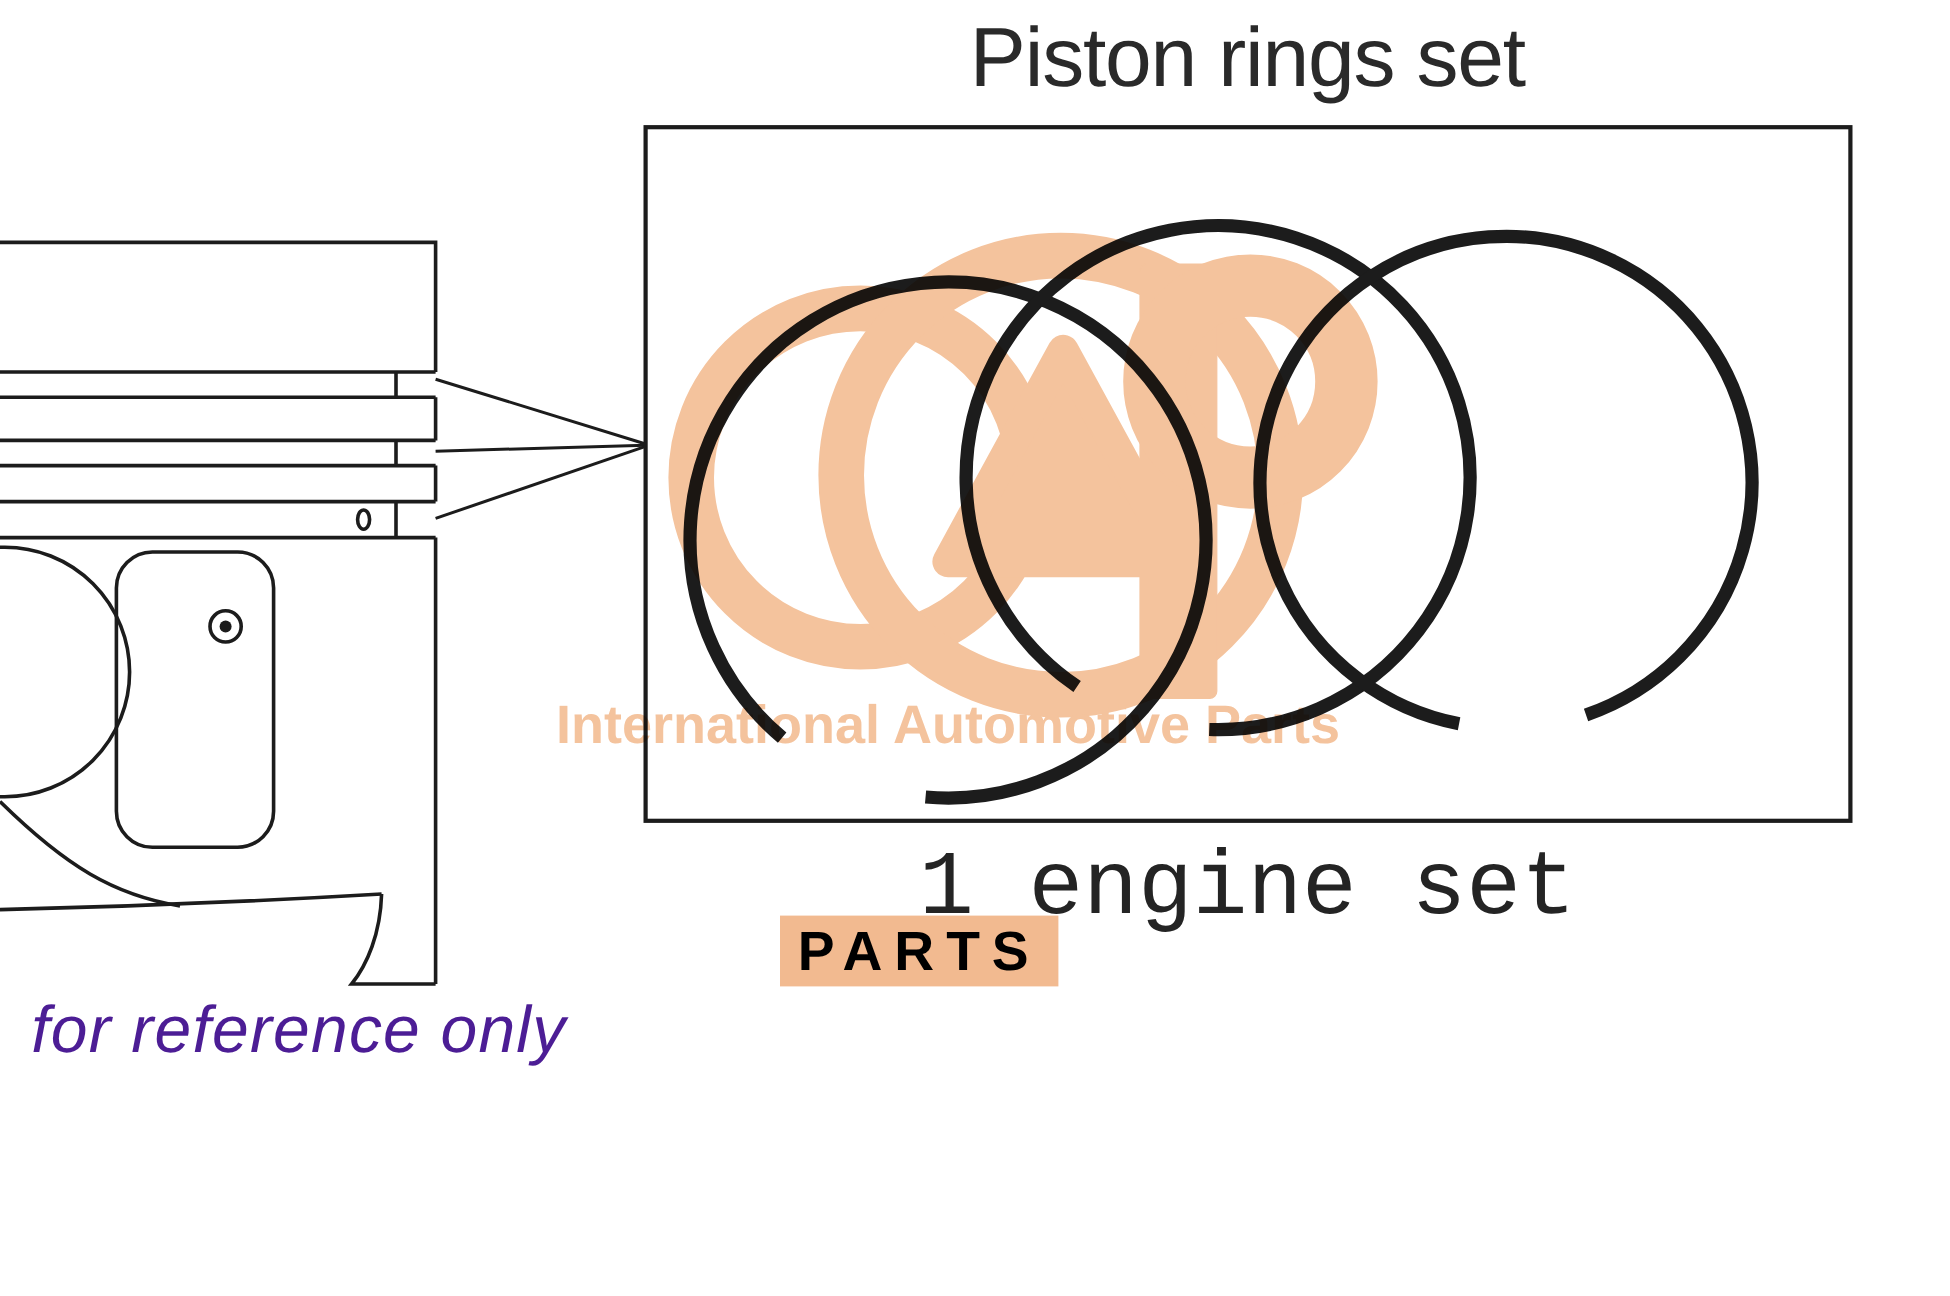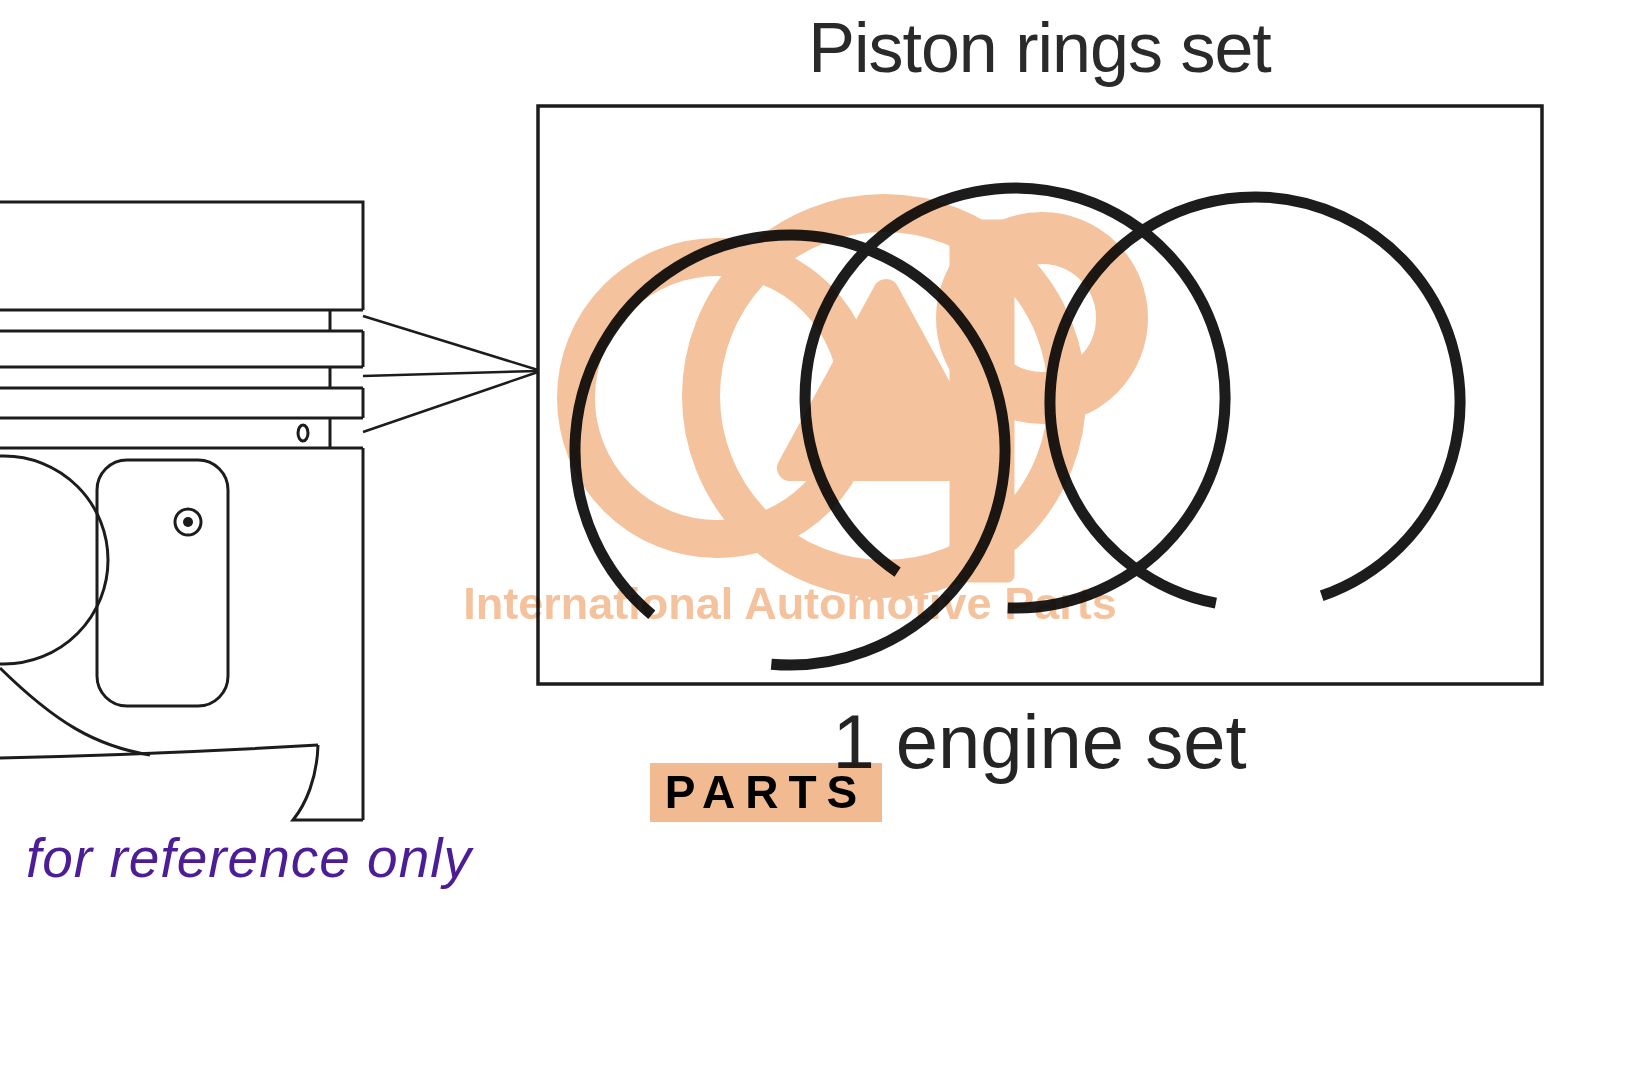--- a/index.html
+++ b/index.html
@@ -22,21 +22,21 @@
   .ring { fill: none; stroke: var(--ink); stroke-width: 11; }
   .boxline { fill: none; stroke: var(--ink); stroke-width: 3.5; }
   .leader { fill: none; stroke: var(--ink); stroke-width: 2.5; }
 
   .title {
     position: absolute; left: 537px; top: 8px; width: 1005px;
     text-align: center; font-size: 70px; color: #2a2a2a; letter-spacing: -1px;
   }
   .caption {
     position: absolute; left: 537px; top: 698px; width: 1005px;
-    text-align: center; font-size: 76px; color: #242424;
+    text-align: center; font-size: 76px; color: #242424; font-family: Liberation Mono, monospace;
   }
   .note {
     position: absolute; left: 26px; top: 826px;
     font-size: 55px; font-style: italic; color: #4c1d95; letter-spacing: 1px;
   }
 
   .watermark { position: absolute; top:0; left:0; width:1625px; height:1080px; mix-blend-mode: multiply; }
   .wm-stroke { fill: none; stroke: var(--wm-color); }
   .wm-fill   { fill: var(--wm-color); stroke: var(--wm-color); }
   .wm-text { position: absolute; color: var(--wm-color); font-weight: bold; }

